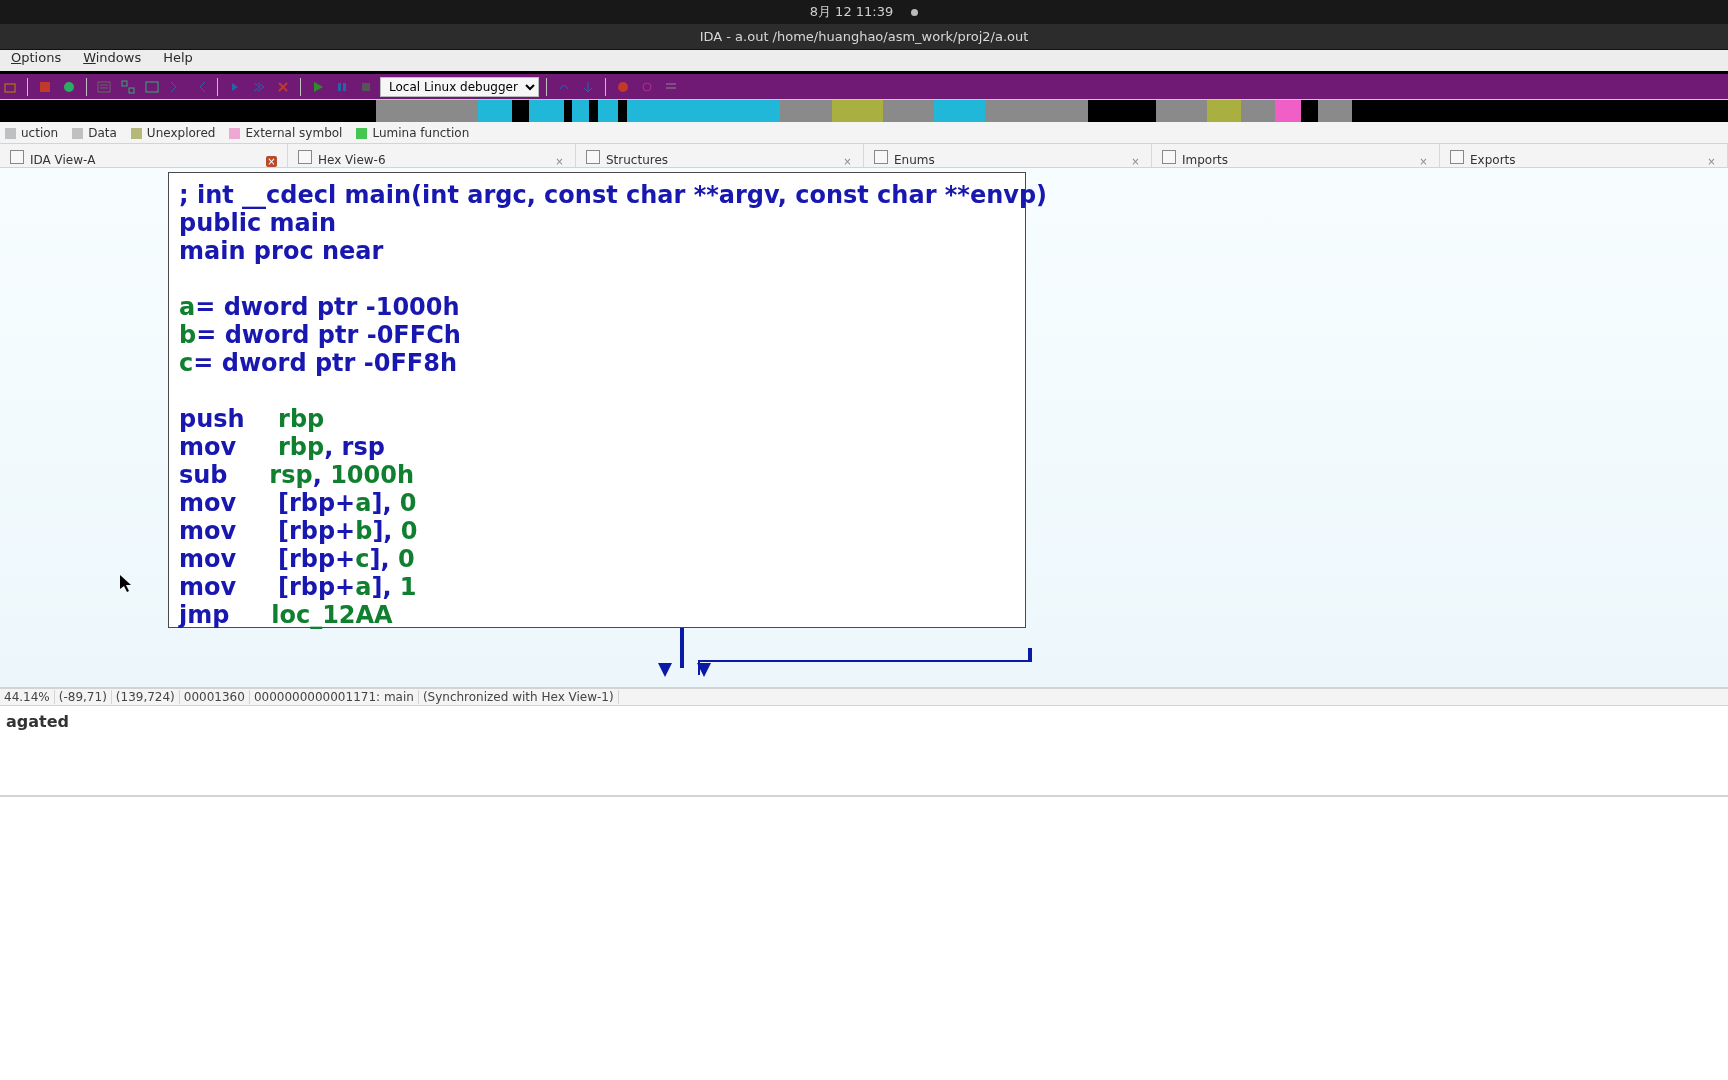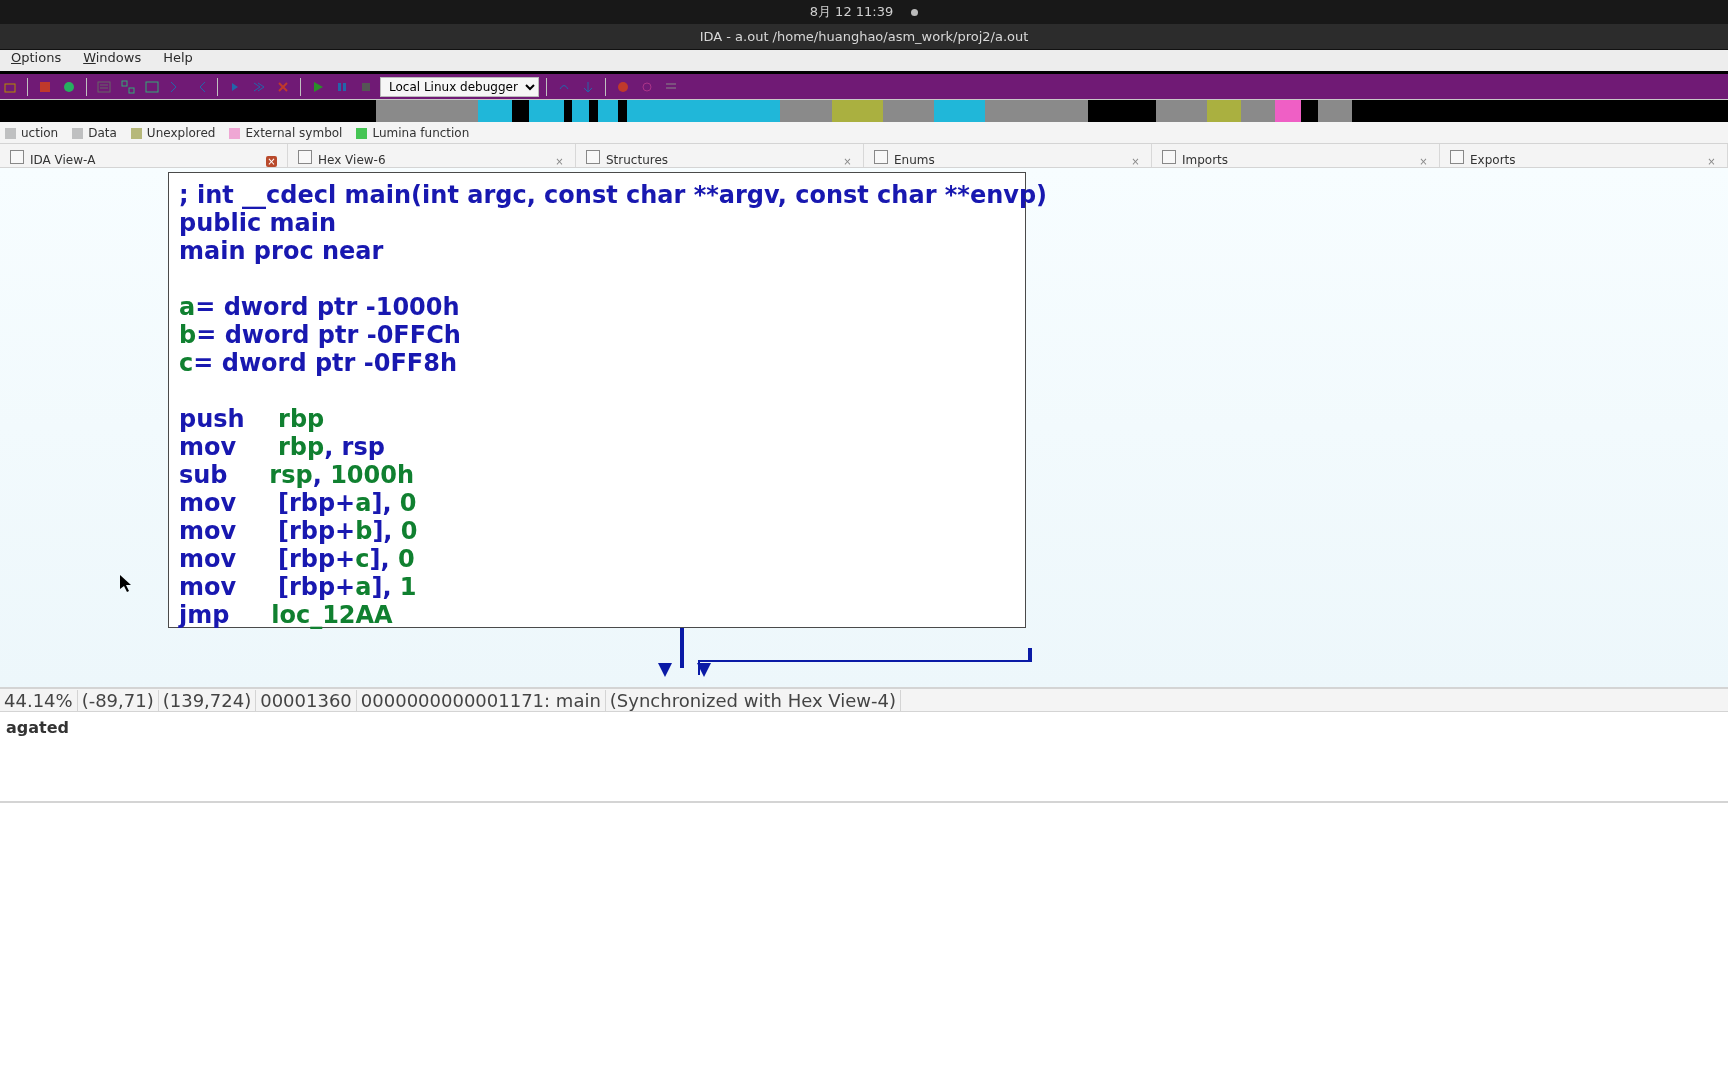--- a/index.html
+++ b/index.html
@@ -47,21 +47,21 @@
 .codeblock .id  { color:#108030; }   
 .codeblock .num { color:#108030; }
 .codeblock .txt { color:#1818b0; }
 
 
 .edge { position:absolute; border:2px solid #0a1aa6; }
 .edge.drop { width:0; }
 .arrowhead { position:absolute; width:0; height:0; border-left:7px solid transparent; border-right:7px solid transparent; border-top:14px solid #0a1aa6; }
 
 
-.statusline { width:100%; height:24px; background:#f4f4f4; border-top:1px solid #d4d4d4; border-bottom:1px solid #d4d4d4; font-family:"DejaVu Sans Mono",monospace; font-size:18px; color:#444; display:flex; align-items:center; }
+.statusline { width:100%; height:18px; background:#f4f4f4; border-top:1px solid #d4d4d4; border-bottom:1px solid #d4d4d4; font-family:"DejaVu Sans Mono",monospace; font-size:12px; color:#444; display:flex; align-items:center; }
 .statusline span { padding:0 4px; border-right:1px solid #d4d4d4; }
 
 
 .output { width:100%; height:90px; background:#fff; font-family:"DejaVu Sans Mono",monospace; font-size:16px; color:#333; padding:6px; border-bottom:1px solid #d4d4d4; }
 
 
 .bottom { width:100%; flex:1; background:#fff; border-top:1px solid #d4d4d4; }
 
 
 svg { display:block; }
@@ -289,20 +289,20 @@
       <polygon points="0,0 0,14 4,11 7,17 9,16 6,10 11,10" fill="#000"></polygon>
     </svg>
 </div>
 
 <div class="statusline">
   <span>44.14%</span>
   <span>(-89,71)</span>
   <span>(139,724)</span>
   <span>00001360</span>
   <span>0000000000001171: main</span>
-  <span>(Synchronized with Hex View-4)</span>
+  <span>(Synchronized with Hex View-1)</span>
 </div>
 
 <div class="output">
   <div style="font-weight:bold">agated</div>
 </div>
 
 <div class="bottom"></div>
 
 </body></html>

